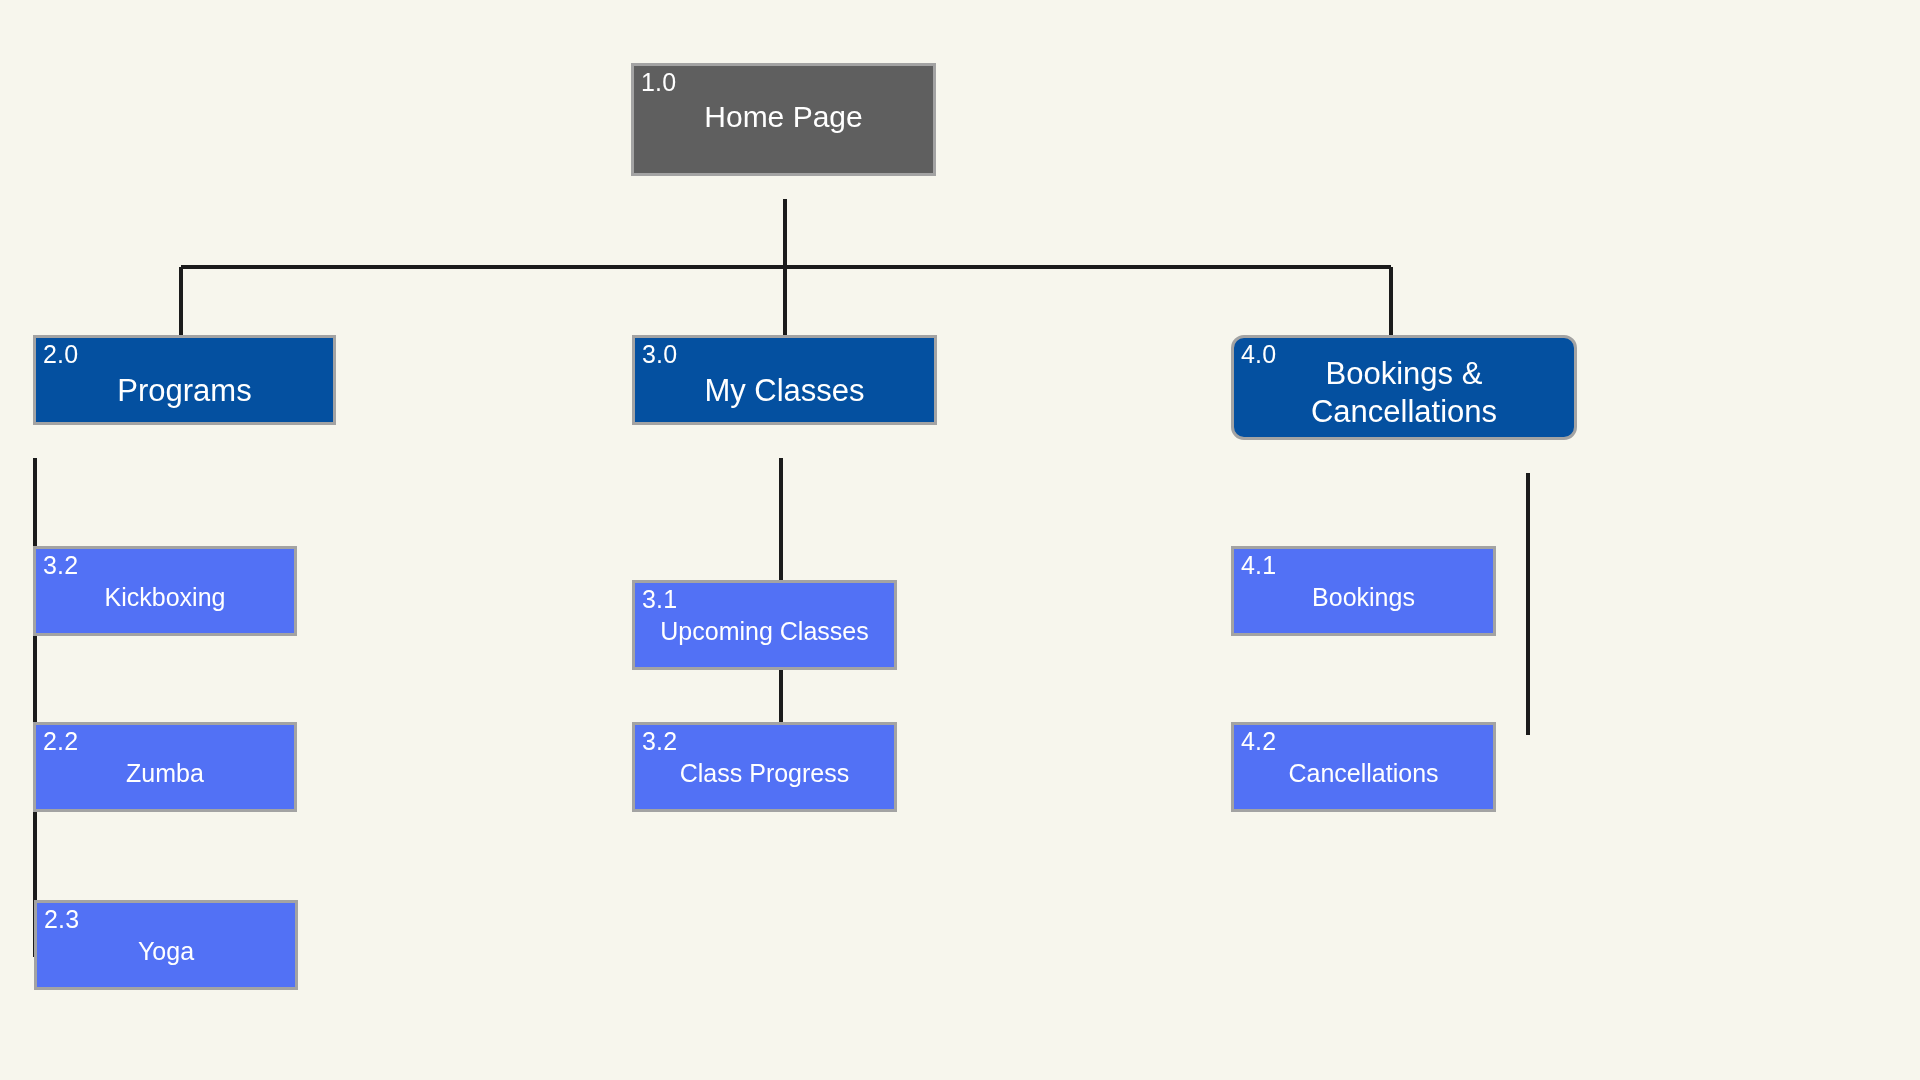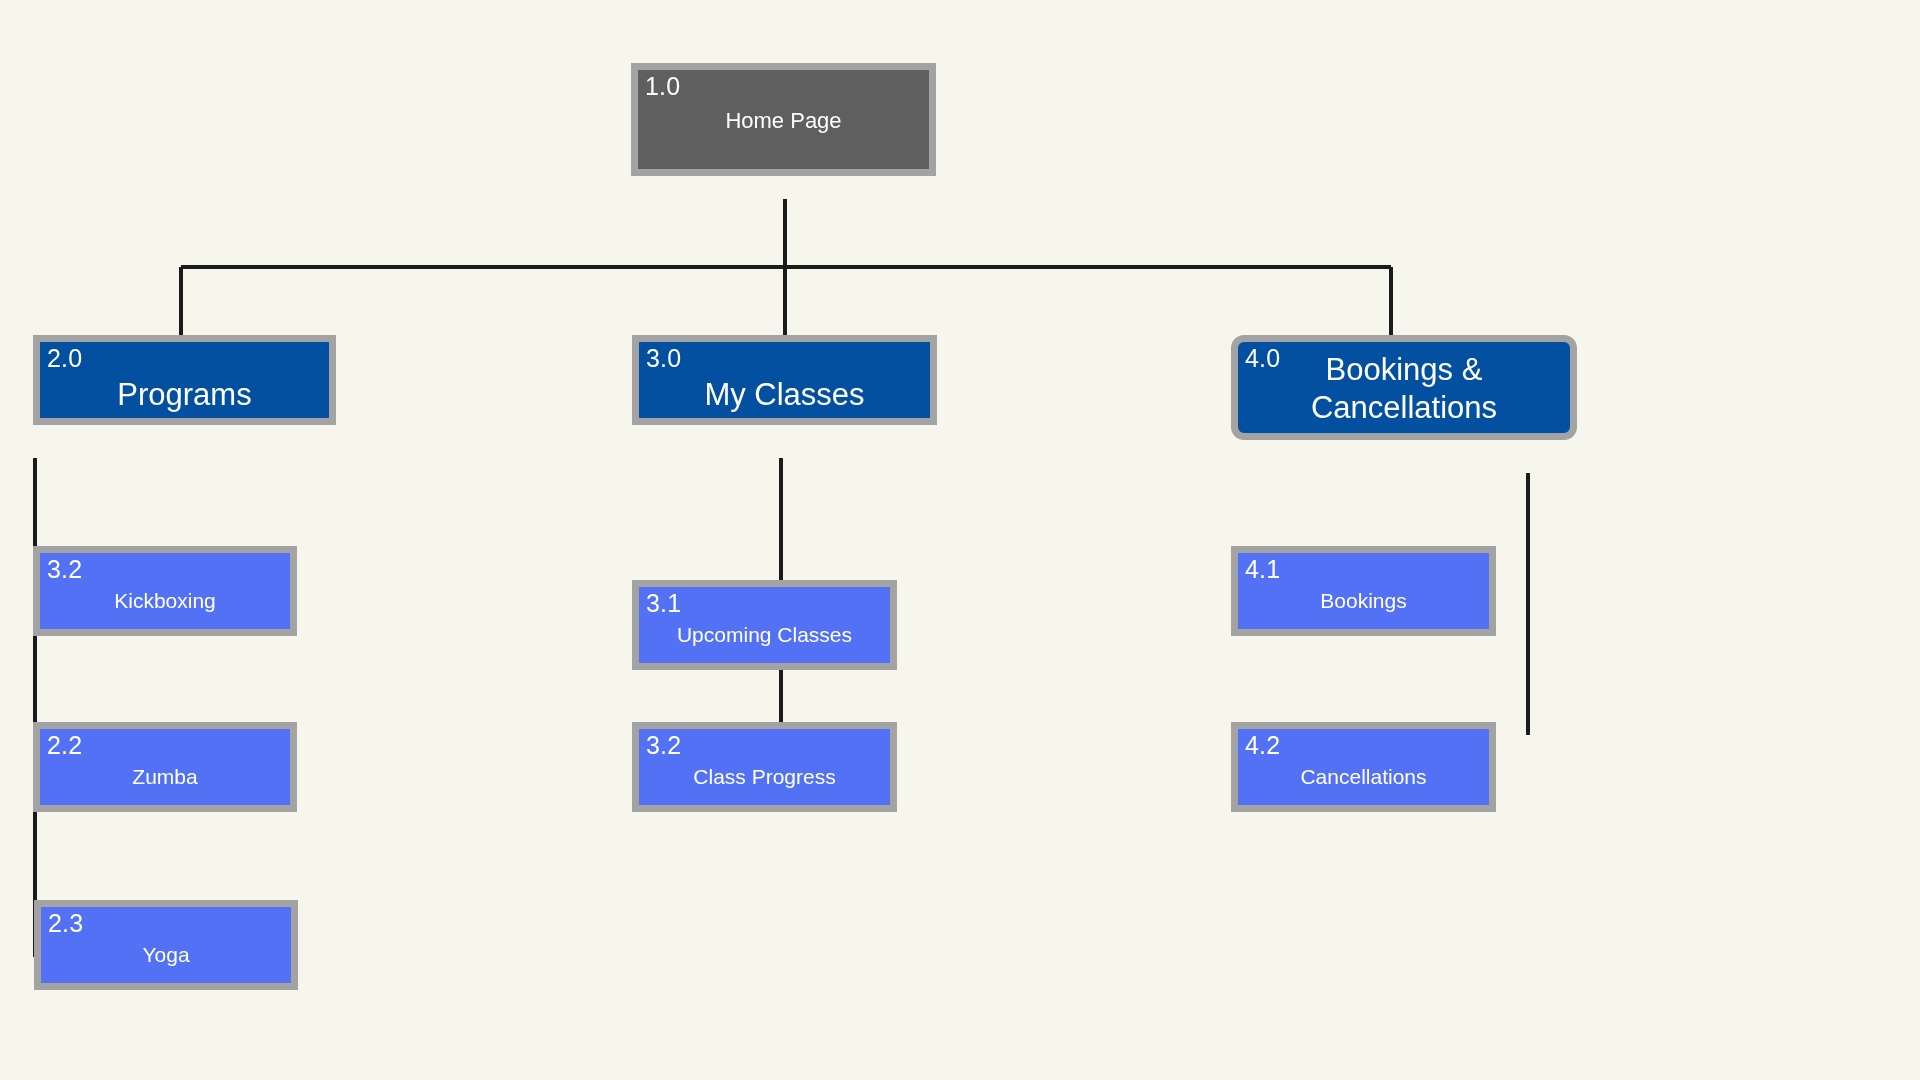--- a/index.html
+++ b/index.html
@@ -25,21 +25,21 @@
     left: 0;
     top: 0;
     width: 1920px;
     height: 1080px;
     z-index: 1;
   }
   
   .node {
     position: absolute;
     box-sizing: border-box;
-    border: 7px solid #a3a3a3;
+    border: 3px solid #a3a3a3;
     z-index: 3;
     display: block;
   }
   .node .node-id {
     position: absolute;
     left: 7px;
     top: 1px;
     color: #ffffff;
     font-size: 25px;
     line-height: 30px;
@@ -52,42 +52,42 @@
     right: 0;
     color: #ffffff;
     text-align: center;
     white-space: pre-line;
   }
   
   .node.root {
     background: #5f5f5f;
   }
   .node.root .node-title {
-    font-size: 22px;
+    font-size: 30px;
     line-height: 36px;
     top: 33px;
   }
   
   .node.lvl2 {
     background: #0450a0;
   }
   .node.lvl2 .node-title {
     font-size: 31px;
     line-height: 38px;
     top: 34px;
   }
   .node.lvl2.two-line .node-title {
-    top: 9px;
+    top: 17px;
   }
   
   .node.lvl3 {
     background: #5271f5;
   }
   .node.lvl3 .node-title {
-    font-size: 21px;
+    font-size: 25px;
     line-height: 32px;
     top: 32px;
   }
 </style>
 </head>
 <body>
 
 <div id="canvas">
 
   <svg id="connectors" viewBox="0 0 1920 1080" width="1920" height="1080" xmlns="http://www.w3.org/2000/svg">

